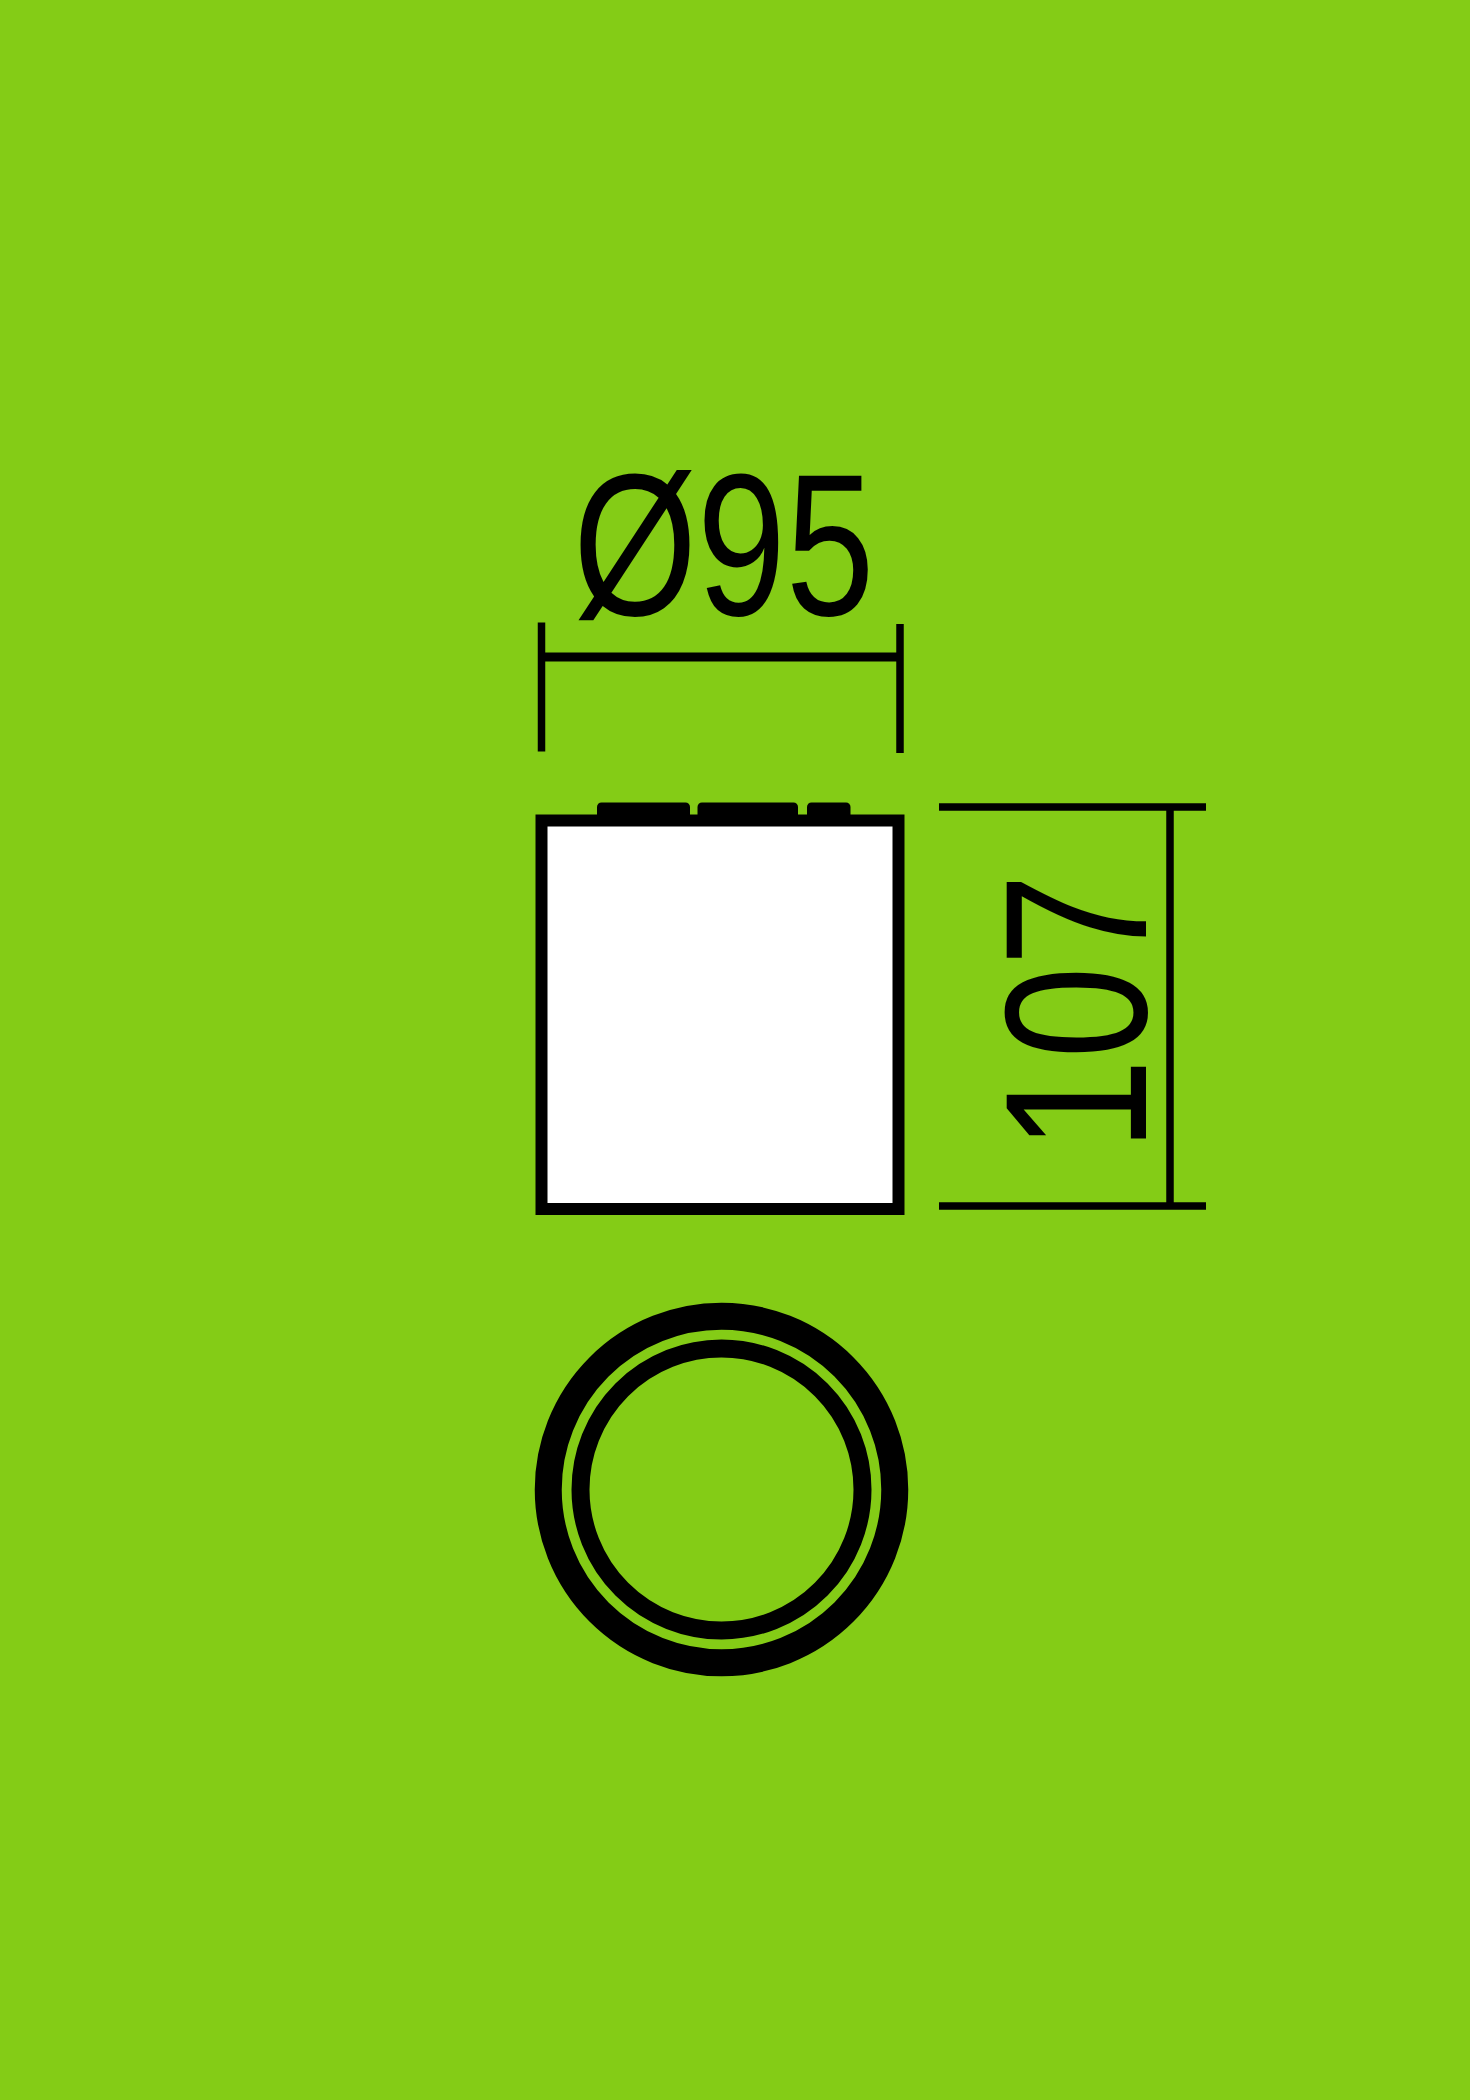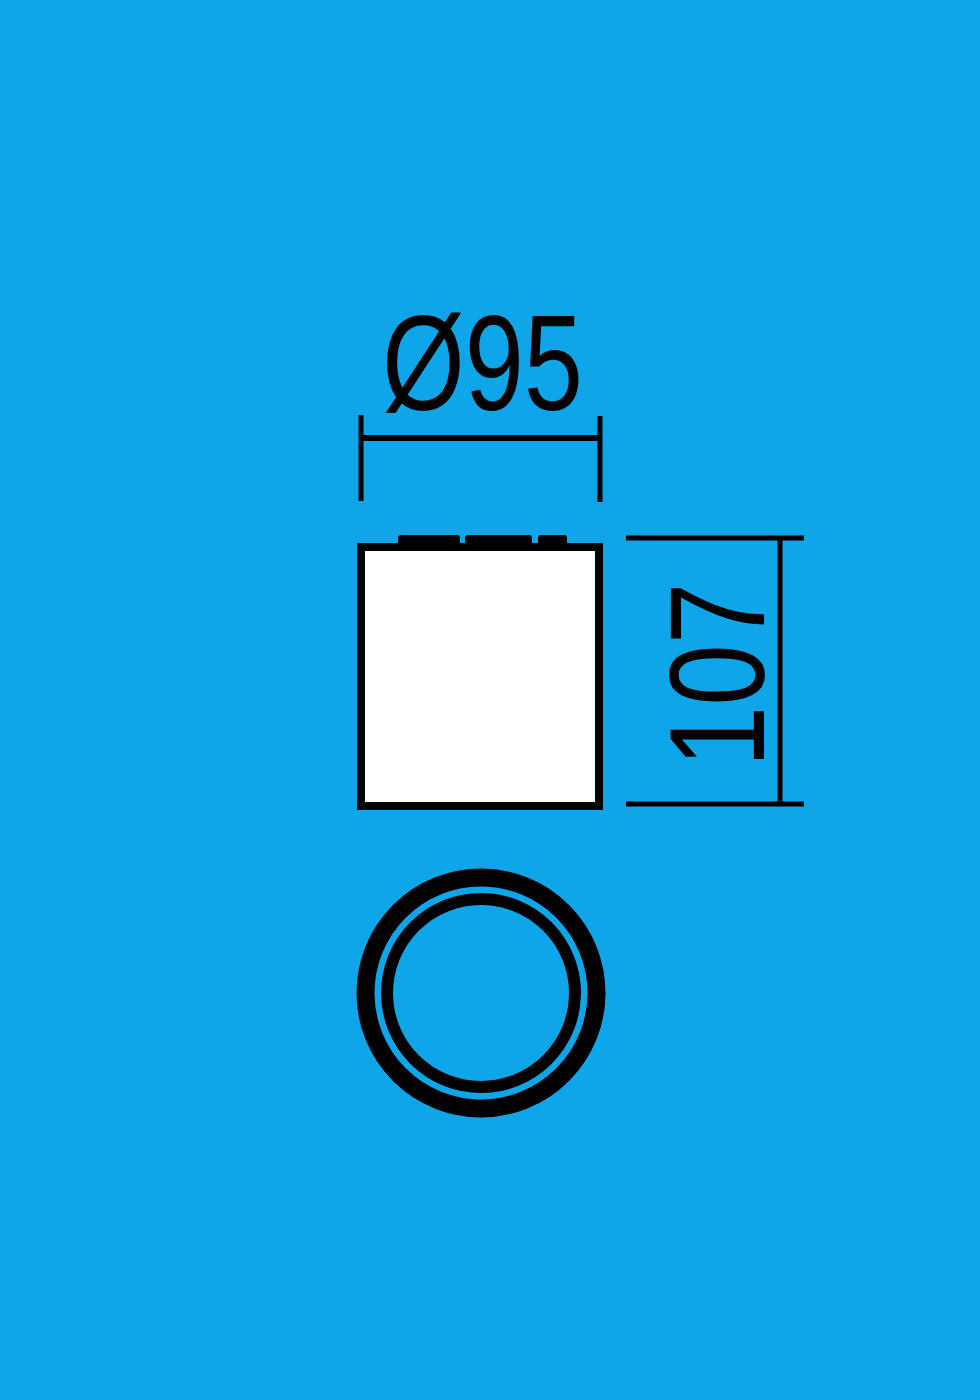--- a/index.html
+++ b/index.html
@@ -10,21 +10,21 @@
   body {
     width: 980px;
     height: 1400px;
     overflow: hidden;
     font-family: "Liberation Sans", sans-serif;
   }
   .canvas {
     position: relative;
     width: 980px;
     height: 1400px;
-    background: #0ea5e9;
+    background: #84cc16;
   }
   svg text {
     font-family: "Liberation Sans", sans-serif;
   }
 </style>
 </head>
 <body>
 
 <div class="canvas">
   <svg width="980" height="1400" viewBox="0 0 980 1400" xmlns="http://www.w3.org/2000/svg">

